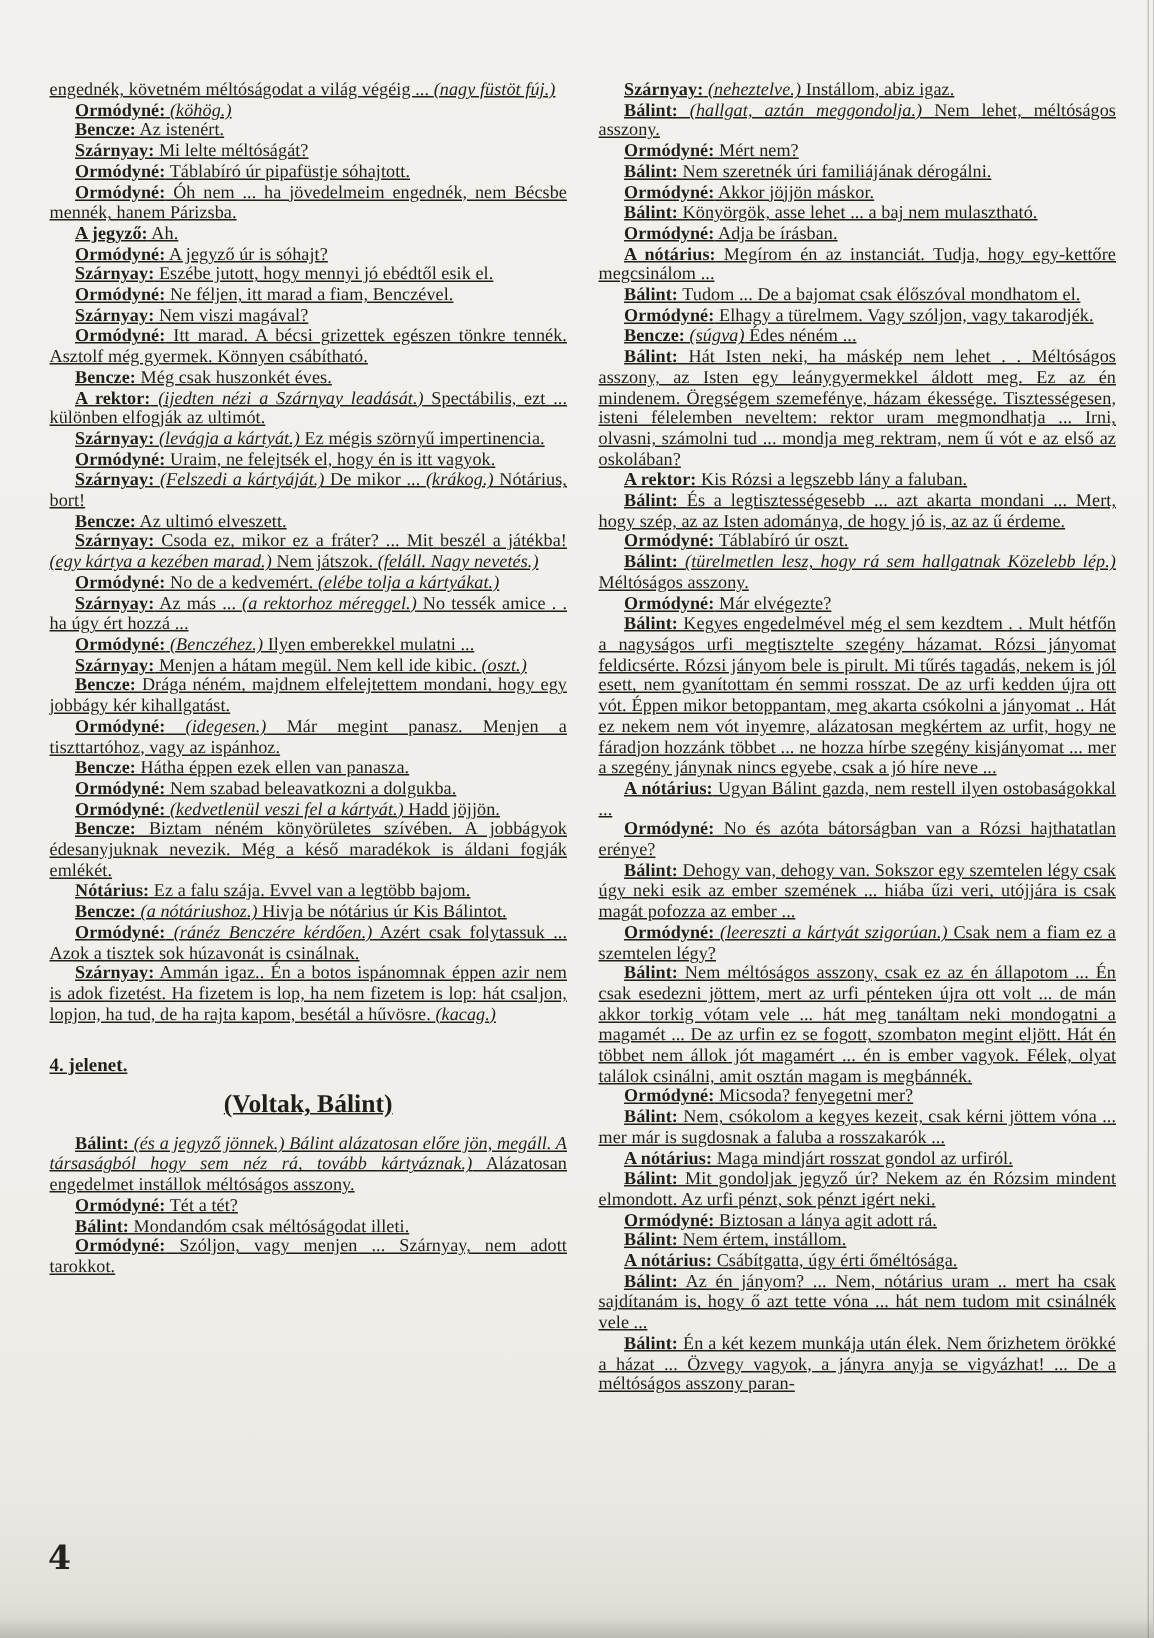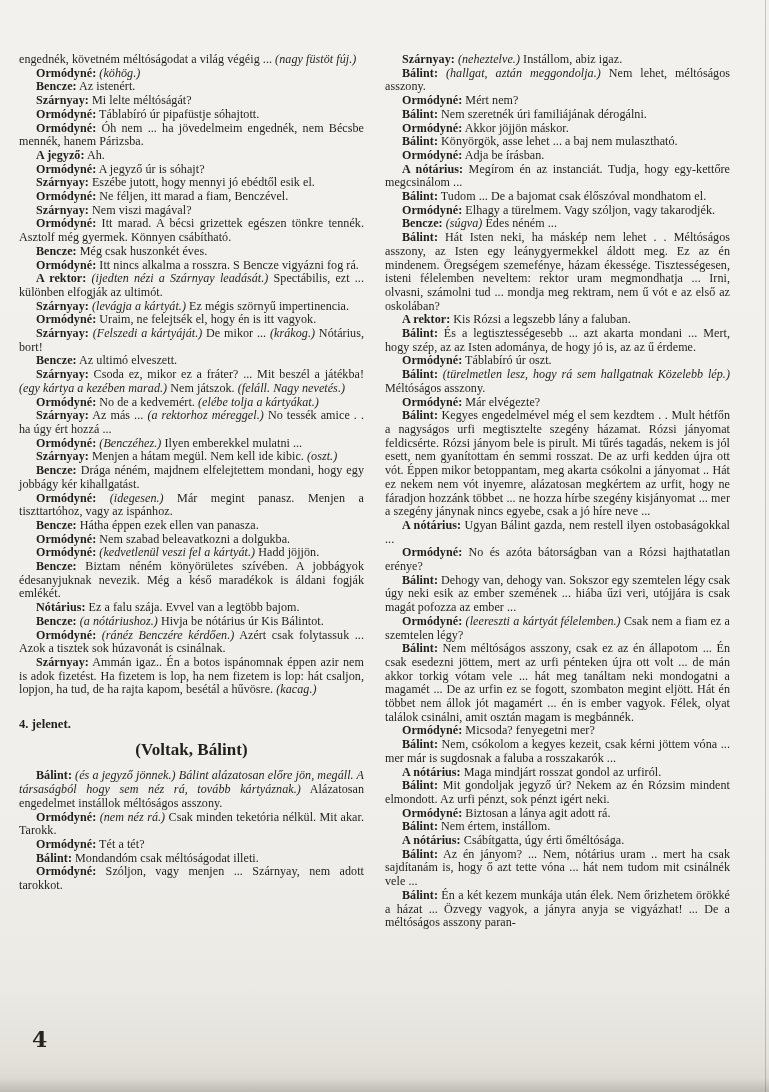--- a/index.html
+++ b/index.html
@@ -22,24 +22,25 @@
     background: rgba(60,58,52,0.25);
   }
   .edge-bottom {
     position: absolute;
     left: 0; bottom: 0;
     width: 100%; height: 14px;
     background: linear-gradient(180deg, rgba(0,0,0,0) 0%, rgba(70,68,60,0.18) 100%);
   }
   .content {
     position: absolute;
-    left: 19px;
+    left: 33px;
     top: 53px;
     display: flex;
     gap: 21px;
+    text-decoration: underline;
   }
   .col {
     width: 345px;
     font-size: 12.1px;
     line-height: 13.7px;
     text-align: justify;
     letter-spacing: 0.05px;
   }
   p.para { margin: 0; text-indent: 17px; }
   p.c { text-indent: 0; }
@@ -77,21 +78,20 @@
         <p class="para d"><span class="seg-b">Szárnyay:</span><span class="seg-n"> Mi lelte méltóságát?</span></p>
         <p class="para d"><span class="seg-b">Ormódyné:</span><span class="seg-n"> Táblabíró úr pipafüstje sóhajtott.</span></p>
         <p class="para d"><span class="seg-b">Ormódyné:</span><span class="seg-n"> Óh nem ...  ha jövedelmeim engednék, nem Bécsbe mennék, hanem Párizsba.</span></p>
         <p class="para d"><span class="seg-b">A jegyző:</span><span class="seg-n"> Ah.</span></p>
         <p class="para d"><span class="seg-b">Ormódyné:</span><span class="seg-n"> A jegyző úr is sóhajt?</span></p>
         <p class="para d"><span class="seg-b">Szárnyay:</span><span class="seg-n"> Eszébe jutott, hogy mennyi jó ebédtől esik el.</span></p>
         <p class="para d"><span class="seg-b">Ormódyné:</span><span class="seg-n"> Ne féljen, itt marad a fiam, Benczével.</span></p>
         <p class="para d"><span class="seg-b">Szárnyay:</span><span class="seg-n"> Nem viszi magával?</span></p>
         <p class="para d"><span class="seg-b">Ormódyné:</span><span class="seg-n"> Itt marad. A bécsi grizettek egészen tönkre tennék. Asztolf még gyermek. Könnyen csábítható.</span></p>
         <p class="para d"><span class="seg-b">Bencze:</span><span class="seg-n"> Még csak huszonkét éves.</span></p>
-        <p class="para d"><span class="seg-b">Ormódyné:</span><span class="seg-n"> Itt nincs alkalma a rosszra. S Bencze vigyázni fog rá.</span></p>
         <p class="para d"><span class="seg-b">A rektor:</span><span class="seg-i"> (ijedten nézi a Szárnyay leadását.)</span><span class="seg-n"> Spectábilis, ezt ... különben elfogják az ultimót.</span></p>
         <p class="para d"><span class="seg-b">Szárnyay:</span><span class="seg-i"> (levágja a kártyát.)</span><span class="seg-n"> Ez mégis szörnyű impertinencia.</span></p>
         <p class="para d"><span class="seg-b">Ormódyné:</span><span class="seg-n"> Uraim, ne felejtsék el, hogy én is itt vagyok.</span></p>
         <p class="para d"><span class="seg-b">Szárnyay:</span><span class="seg-i"> (Felszedi a kártyáját.)</span><span class="seg-n"> De mikor ... </span><span class="seg-i">(krákog.)</span><span class="seg-n"> Nótárius, bort!</span></p>
         <p class="para d"><span class="seg-b">Bencze:</span><span class="seg-n"> Az ultimó elveszett.</span></p>
         <p class="para d"><span class="seg-b">Szárnyay:</span><span class="seg-n"> Csoda ez, mikor ez a fráter? ... Mit beszél a játékba! </span><span class="seg-i">(egy kártya a kezében marad.)</span><span class="seg-n"> Nem játszok. </span><span class="seg-i">(feláll. Nagy nevetés.)</span></p>
         <p class="para d"><span class="seg-b">Ormódyné:</span><span class="seg-n"> No de a kedvemért. </span><span class="seg-i">(elébe tolja a kártyákat.)</span></p>
         <p class="para d"><span class="seg-b">Szárnyay:</span><span class="seg-n"> Az más ... </span><span class="seg-i">(a rektorhoz méreggel.)</span><span class="seg-n"> No tessék amice . . ha úgy ért hozzá ...</span></p>
         <p class="para d"><span class="seg-b">Ormódyné:</span><span class="seg-i"> (Benczéhez.)</span><span class="seg-n"> Ilyen emberekkel mulatni ...</span></p>
         <p class="para d"><span class="seg-b">Szárnyay:</span><span class="seg-n"> Menjen a hátam megül. Nem kell ide kibic. </span><span class="seg-i">(oszt.)</span></p>
@@ -101,21 +101,20 @@
         <p class="para d"><span class="seg-b">Ormódyné:</span><span class="seg-n"> Nem szabad beleavatkozni a dolgukba.</span></p>
         <p class="para d"><span class="seg-b">Ormódyné:</span><span class="seg-i"> (kedvetlenül veszi fel a kártyát.)</span><span class="seg-n"> Hadd jöjjön.</span></p>
         <p class="para d"><span class="seg-b">Bencze:</span><span class="seg-n"> Biztam néném könyörületes szívében. A jobbágyok édesanyjuknak nevezik. Még a késő maradékok is áldani fogják emlékét.</span></p>
         <p class="para d"><span class="seg-b">Nótárius:</span><span class="seg-n"> Ez a falu szája. Evvel van a legtöbb bajom.</span></p>
         <p class="para d"><span class="seg-b">Bencze:</span><span class="seg-i"> (a nótáriushoz.)</span><span class="seg-n"> Hivja be nótárius úr Kis Bálintot.</span></p>
         <p class="para d"><span class="seg-b">Ormódyné:</span><span class="seg-i"> (ránéz Benczére kérdően.)</span><span class="seg-n"> Azért csak folytassuk ... Azok a tisztek sok húzavonát is csinálnak.</span></p>
         <p class="para d"><span class="seg-b">Szárnyay:</span><span class="seg-n"> Ammán igaz.. Én a botos ispánomnak éppen azir nem is adok fizetést. Ha fizetem is lop, ha nem fizetem is lop: hát csaljon, lopjon, ha tud, de ha rajta kapom, besétál a hűvösre. </span><span class="seg-i">(kacag.)</span></p>
         <p class="para h"><span class="seg-b">4. jelenet.</span></p>
         <p class="para s"><span class="seg-b">(Voltak, Bálint)</span></p>
         <p class="para d"><span class="seg-b">Bálint:</span><span class="seg-i"> (és a jegyző jönnek.) Bálint alázatosan előre jön, megáll. A társaságból hogy sem néz rá, tovább kártyáznak.)</span><span class="seg-n"> Alázatosan engedelmet instállok méltóságos asszony.</span></p>
-        <p class="para d"><span class="seg-b">Ormódyné:</span><span class="seg-i"> (nem néz rá.)</span><span class="seg-n"> Csak minden teketória nélkül. Mit akar. Tarokk.</span></p>
         <p class="para d"><span class="seg-b">Ormódyné:</span><span class="seg-n"> Tét a tét?</span></p>
         <p class="para d"><span class="seg-b">Bálint:</span><span class="seg-n"> Mondandóm csak méltóságodat illeti.</span></p>
         <p class="para d"><span class="seg-b">Ormódyné:</span><span class="seg-n"> Szóljon, vagy menjen ... Szárnyay, nem adott tarokkot.</span></p>
       </div>
     <div class="col">
         <p class="para d"><span class="seg-b">Szárnyay:</span><span class="seg-i"> (neheztelve.)</span><span class="seg-n"> Instállom, abiz igaz.</span></p>
         <p class="para d"><span class="seg-b">Bálint:</span><span class="seg-i"> (hallgat, aztán meggondolja.)</span><span class="seg-n"> Nem lehet, méltóságos asszony.</span></p>
         <p class="para d"><span class="seg-b">Ormódyné:</span><span class="seg-n"> Mért nem?</span></p>
         <p class="para d"><span class="seg-b">Bálint:</span><span class="seg-n"> Nem szeretnék úri familiájának dérogálni.</span></p>
         <p class="para d"><span class="seg-b">Ormódyné:</span><span class="seg-n"> Akkor jöjjön máskor.</span></p>
@@ -128,21 +127,21 @@
         <p class="para d"><span class="seg-b">Bálint:</span><span class="seg-n"> Hát Isten neki, ha máskép nem lehet . . Méltóságos asszony, az Isten egy leánygyermekkel áldott meg. Ez az én mindenem. Öregségem szemefénye, házam ékessége. Tisztességesen, isteni félelemben neveltem: rektor uram megmondhatja ... Irni, olvasni, számolni tud ... mondja meg rektram, nem ű vót e az első az oskolában?</span></p>
         <p class="para d"><span class="seg-b">A rektor:</span><span class="seg-n"> Kis Rózsi a legszebb lány a faluban.</span></p>
         <p class="para d"><span class="seg-b">Bálint:</span><span class="seg-n"> És a legtisztességesebb ... azt akarta mondani ... Mert, hogy szép, az az Isten adománya, de hogy jó is, az az ű érdeme.</span></p>
         <p class="para d"><span class="seg-b">Ormódyné:</span><span class="seg-n"> Táblabíró úr oszt.</span></p>
         <p class="para d"><span class="seg-b">Bálint:</span><span class="seg-i"> (türelmetlen lesz, hogy rá sem hallgatnak Közelebb lép.)</span><span class="seg-n"> Méltóságos asszony.</span></p>
         <p class="para d"><span class="seg-b">Ormódyné:</span><span class="seg-n"> Már elvégezte?</span></p>
         <p class="para d"><span class="seg-b">Bálint:</span><span class="seg-n"> Kegyes engedelmével még el sem kezdtem . . Mult hétfőn a nagyságos urfi megtisztelte szegény házamat. Rózsi jányomat feldicsérte. Rózsi jányom bele is pirult. Mi tűrés tagadás, nekem is jól esett, nem gyanítottam én semmi rosszat. De az urfi kedden újra ott vót. Éppen mikor betoppantam, meg akarta csókolni a jányomat .. Hát ez nekem nem vót inyemre, alázatosan megkértem az urfit, hogy ne fáradjon hozzánk többet ... ne hozza hírbe szegény kisjányomat ... mer a szegény jánynak nincs egyebe, csak a jó híre neve ...</span></p>
         <p class="para d"><span class="seg-b">A nótárius:</span><span class="seg-n"> Ugyan Bálint gazda, nem restell ilyen ostobaságokkal ...</span></p>
         <p class="para d"><span class="seg-b">Ormódyné:</span><span class="seg-n"> No és azóta bátorságban van a Rózsi hajthatatlan erénye?</span></p>
         <p class="para d"><span class="seg-b">Bálint:</span><span class="seg-n"> Dehogy van, dehogy van. Sokszor egy szemtelen légy csak úgy neki esik az ember szemének ... hiába űzi veri, utójjára is csak magát pofozza az ember ...</span></p>
-        <p class="para d"><span class="seg-b">Ormódyné:</span><span class="seg-i"> (leereszti a kártyát félelemben.)</span><span class="seg-n"> Csak nem a fiam ez a szemtelen légy?</span></p>
+        <p class="para d"><span class="seg-b">Ormódyné:</span><span class="seg-i"> (leereszti a kártyát szigorúan.)</span><span class="seg-n"> Csak nem a fiam ez a szemtelen légy?</span></p>
         <p class="para d"><span class="seg-b">Bálint:</span><span class="seg-n"> Nem méltóságos asszony, csak ez az én állapotom ... Én csak esedezni jöttem, mert az urfi pénteken újra ott volt ... de mán akkor torkig vótam vele ... hát meg tanáltam neki mondogatni a magamét ... De az urfin ez se fogott, szombaton megint eljött. Hát én többet nem állok jót magamért ... én is ember vagyok. Félek, olyat találok csinálni, amit osztán magam is megbánnék.</span></p>
         <p class="para d"><span class="seg-b">Ormódyné:</span><span class="seg-n"> Micsoda? fenyegetni mer?</span></p>
         <p class="para d"><span class="seg-b">Bálint:</span><span class="seg-n"> Nem, csókolom a kegyes kezeit, csak kérni jöttem vóna ... mer már is sugdosnak a faluba a rosszakarók ...</span></p>
         <p class="para d"><span class="seg-b">A nótárius:</span><span class="seg-n"> Maga mindjárt rosszat gondol az urfiról.</span></p>
         <p class="para d"><span class="seg-b">Bálint:</span><span class="seg-n"> Mit gondoljak jegyző úr? Nekem az én Rózsim mindent elmondott. Az urfi pénzt, sok pénzt igért neki.</span></p>
         <p class="para d"><span class="seg-b">Ormódyné:</span><span class="seg-n"> Biztosan a lánya agit adott rá.</span></p>
         <p class="para d"><span class="seg-b">Bálint:</span><span class="seg-n"> Nem értem, instállom.</span></p>
         <p class="para d"><span class="seg-b">A nótárius:</span><span class="seg-n"> Csábítgatta, úgy érti őméltósága.</span></p>
         <p class="para d"><span class="seg-b">Bálint:</span><span class="seg-n"> Az én jányom? ... Nem, nótárius uram .. mert ha csak sajdítanám is, hogy ő azt tette vóna ... hát nem tudom mit csinálnék vele ...</span></p>
         <p class="para d"><span class="seg-b">Bálint:</span><span class="seg-n"> Én a két kezem munkája után élek. Nem őrizhetem örökké a házat ... Özvegy vagyok, a jányra anyja se vigyázhat! ... De a méltóságos asszony paran-</span></p>

